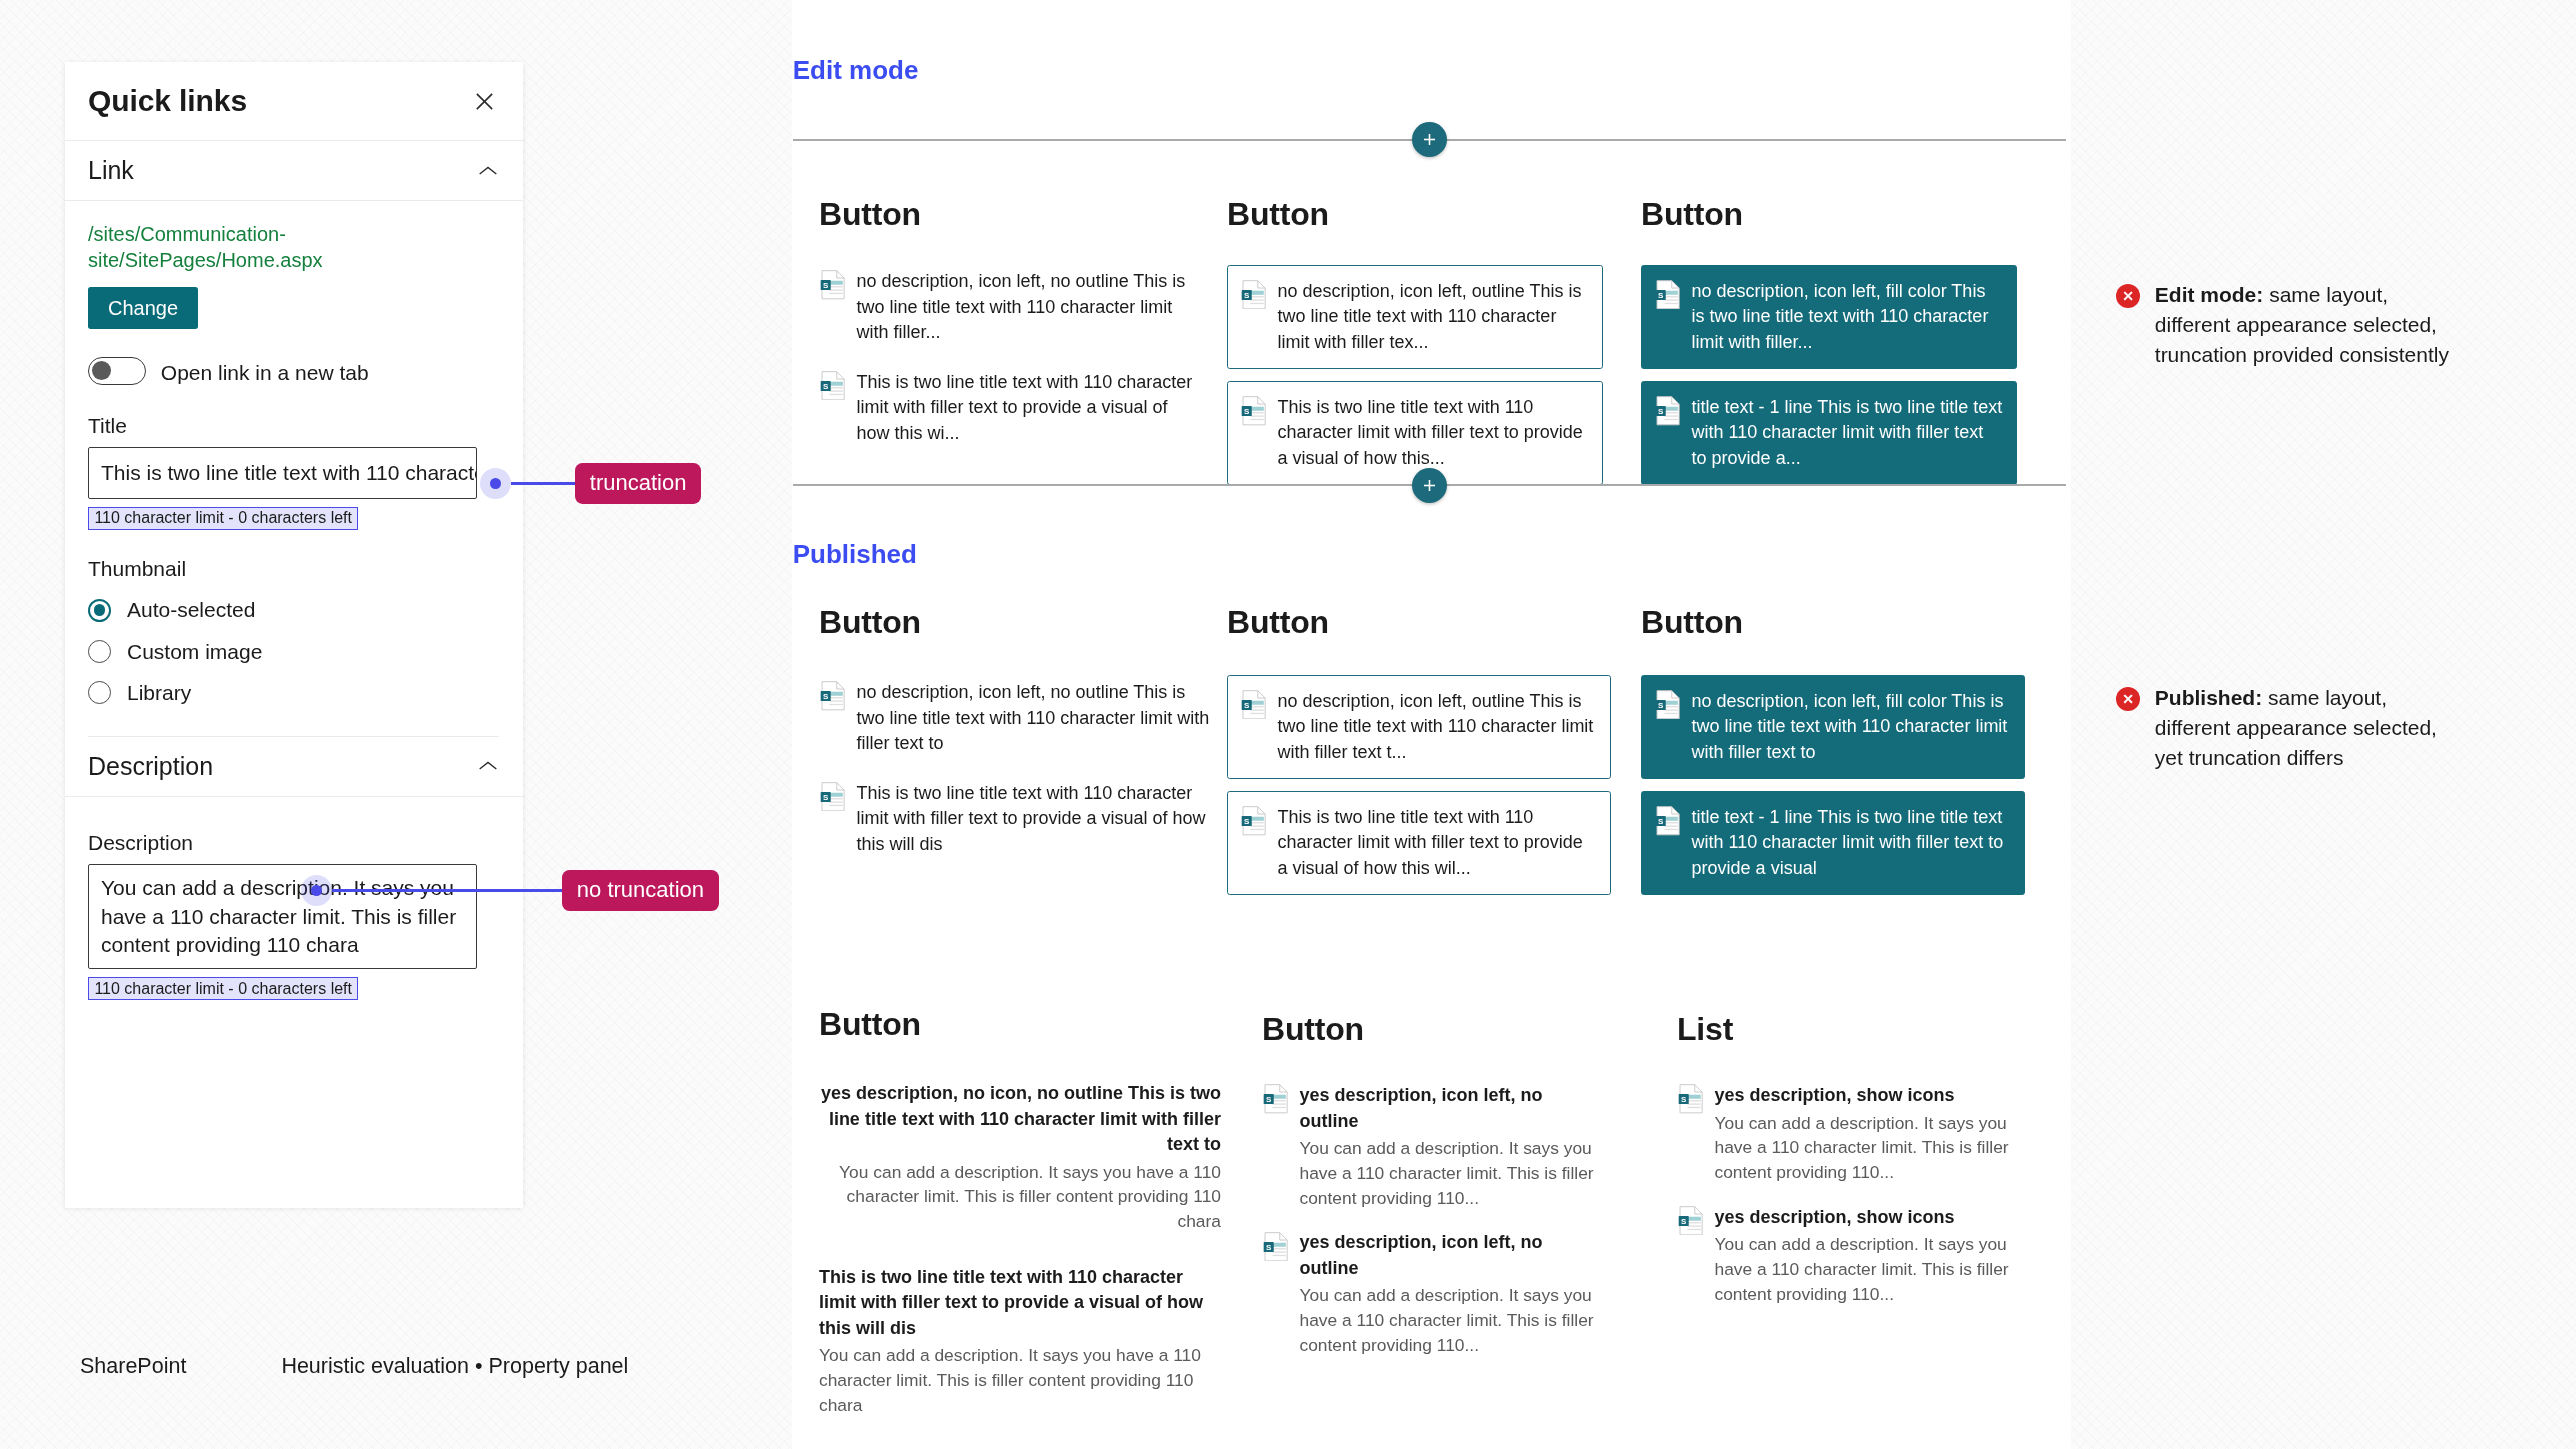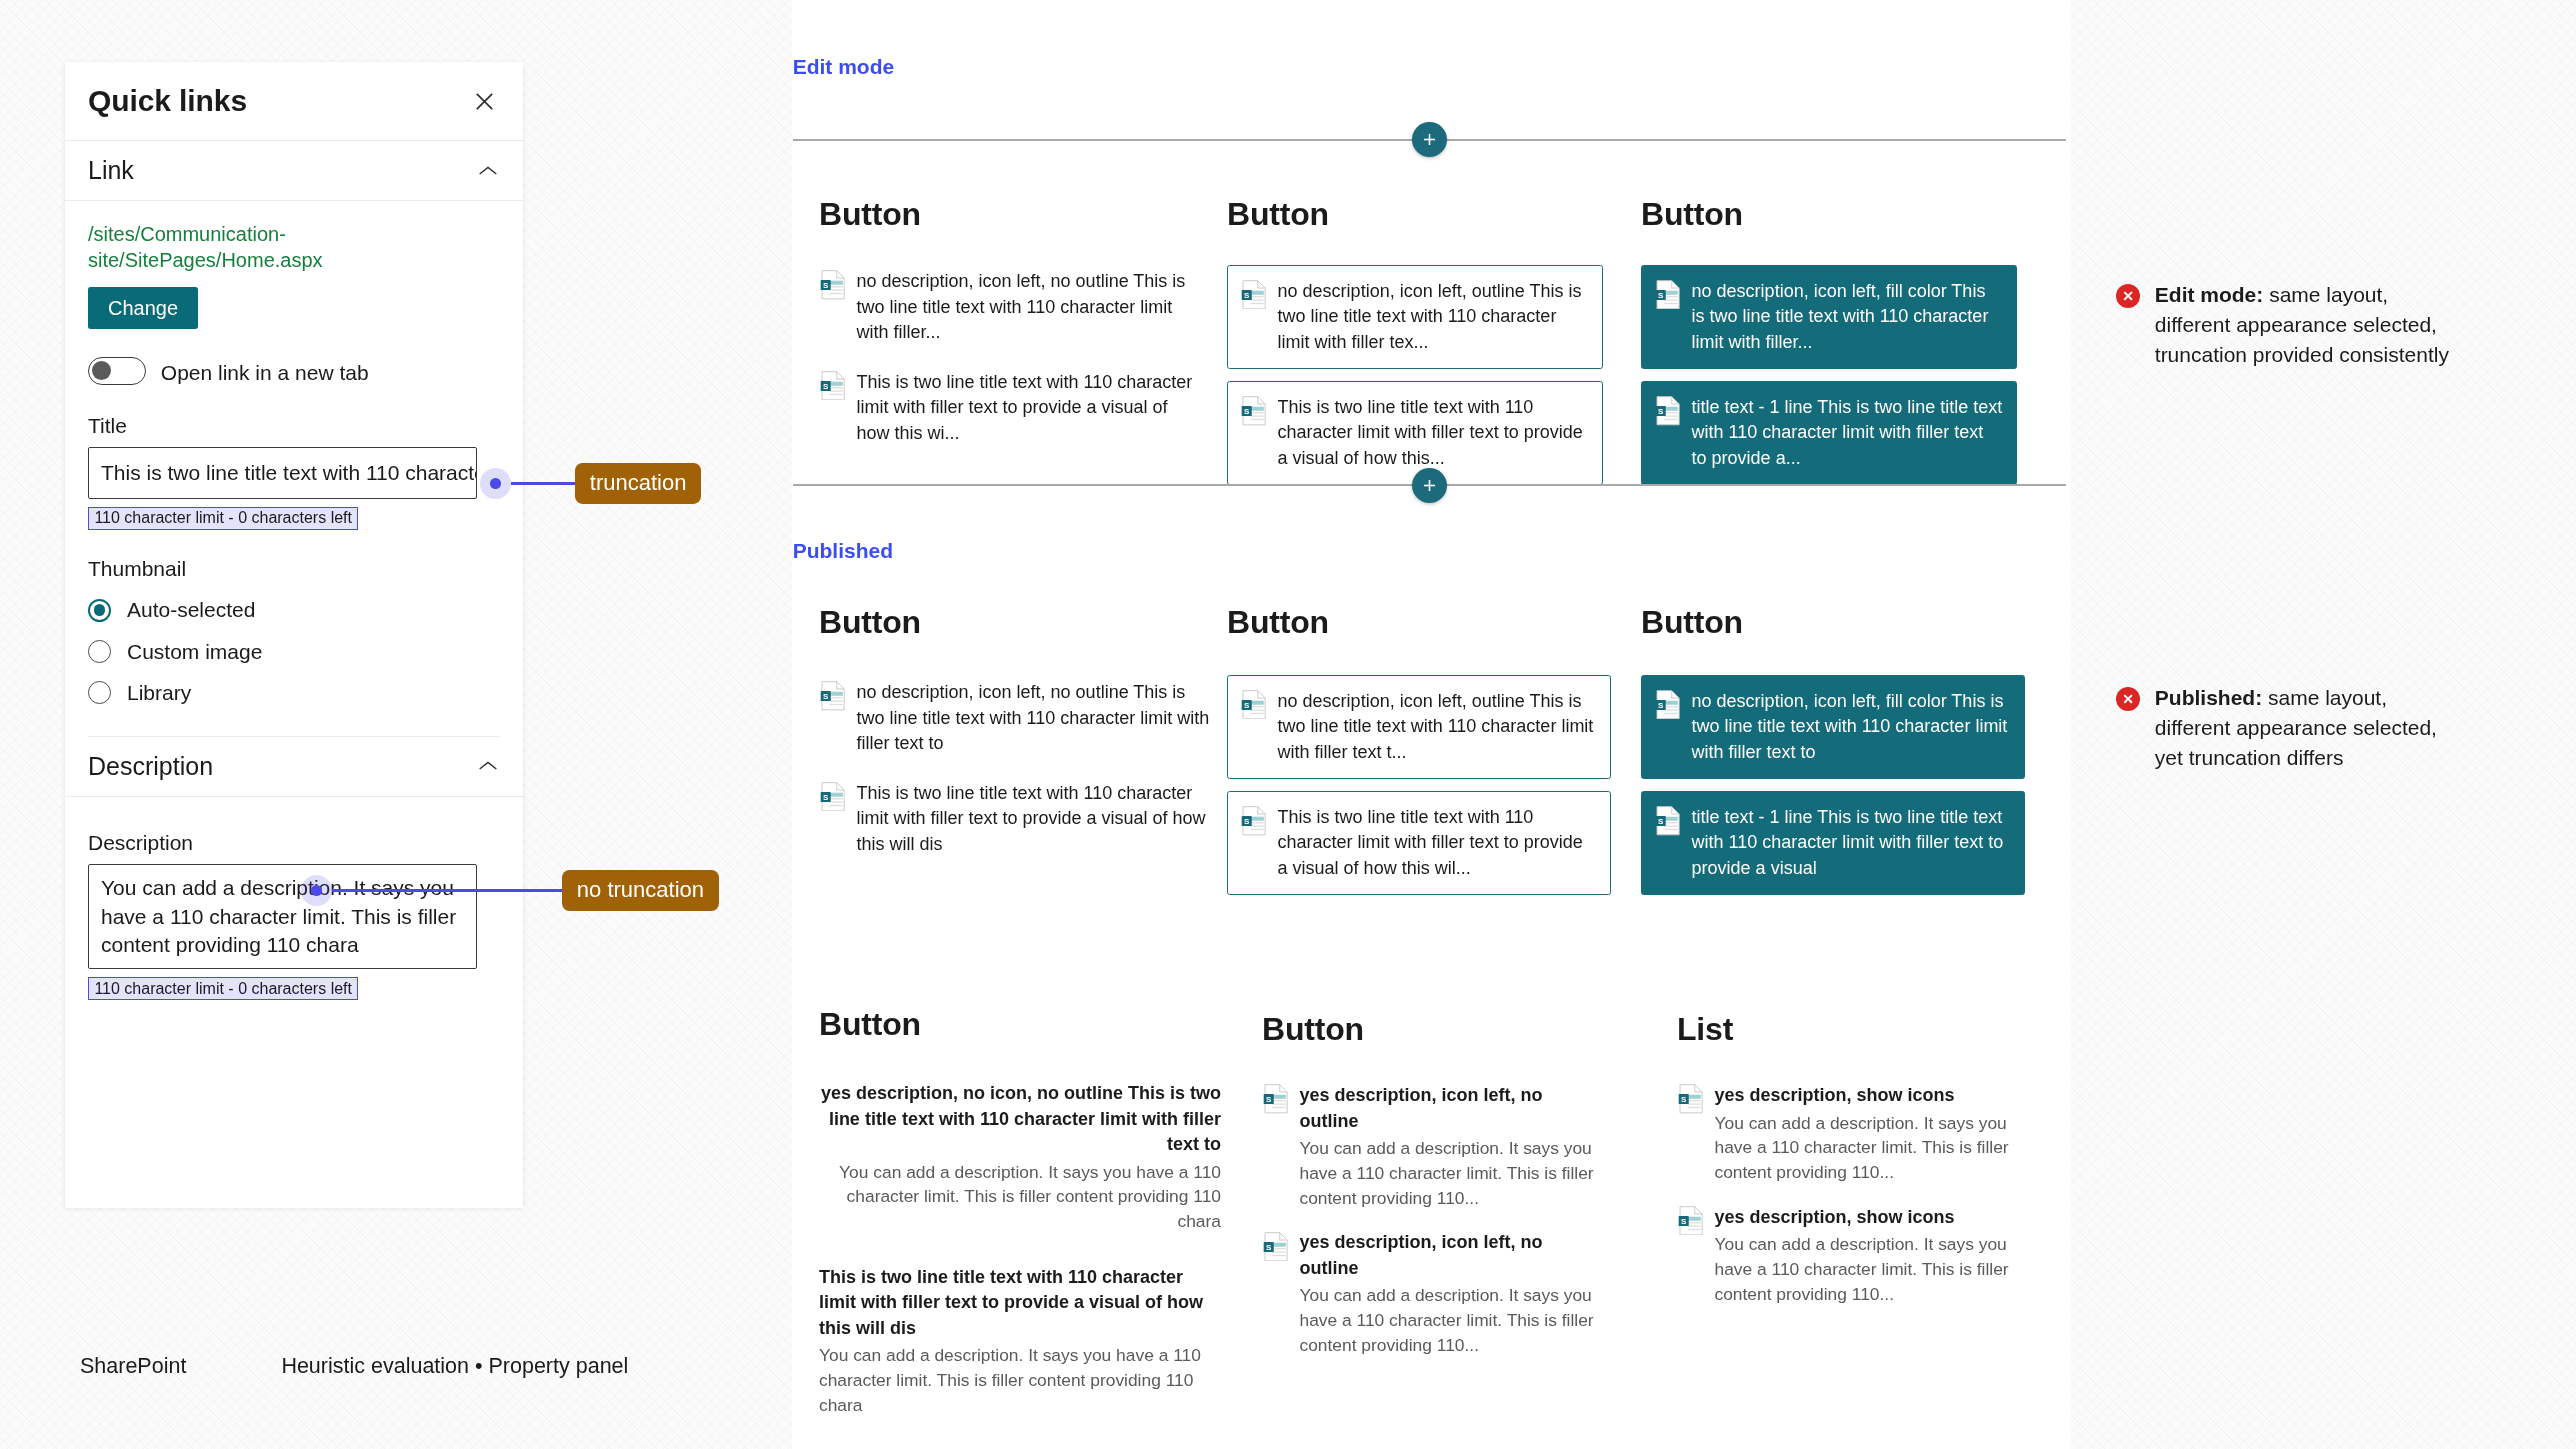--- a/index.html
+++ b/index.html
@@ -86,30 +86,30 @@
 
   
   .callout{position:absolute;display:flex;align-items:center;}
   .callout .halo{
     width:31px;height:31px;border-radius:50%;background:rgba(74,74,232,0.18);
     display:flex;align-items:center;justify-content:center;flex:none;
   }
   .callout .dot{width:10.7px;height:10.7px;border-radius:50%;background:#4a4ae8;}
   .callout .line{height:3.4px;background:#4a4ae8;flex:none;}
   .callout .pill{
-    background:#a16207;color:#fff;font-size:22px;border-radius:7.4px;
+    background:#be185d;color:#fff;font-size:22px;border-radius:7.4px;
     padding:7.4px 14.8px;white-space:nowrap;
   }
 
   
   #canvas{
     position:absolute;left:792px;top:0;width:1279px;height:1449px;background:#ffffff;
   }
   .mode-title{
-    position:absolute;font-size:21px;font-weight:700;color:#3b4cf0;
+    position:absolute;font-size:26px;font-weight:700;color:#3b4cf0;
   }
   .hr-rule{position:absolute;height:2px;background:#a9a9a9;}
   .plus-btn{
     position:absolute;width:35px;height:35px;border-radius:50%;background:#1e6a7d;
     display:flex;align-items:center;justify-content:center;color:#fff;
     box-shadow:0 1.3px 3.4px rgba(0,0,0,0.25);cursor:pointer;
   }
   .plus-btn svg{width:19px;height:19px;}
 
   .col-heading{font-size:32px;font-weight:700;color:#1b1b1b;letter-spacing:-0.2px;}

